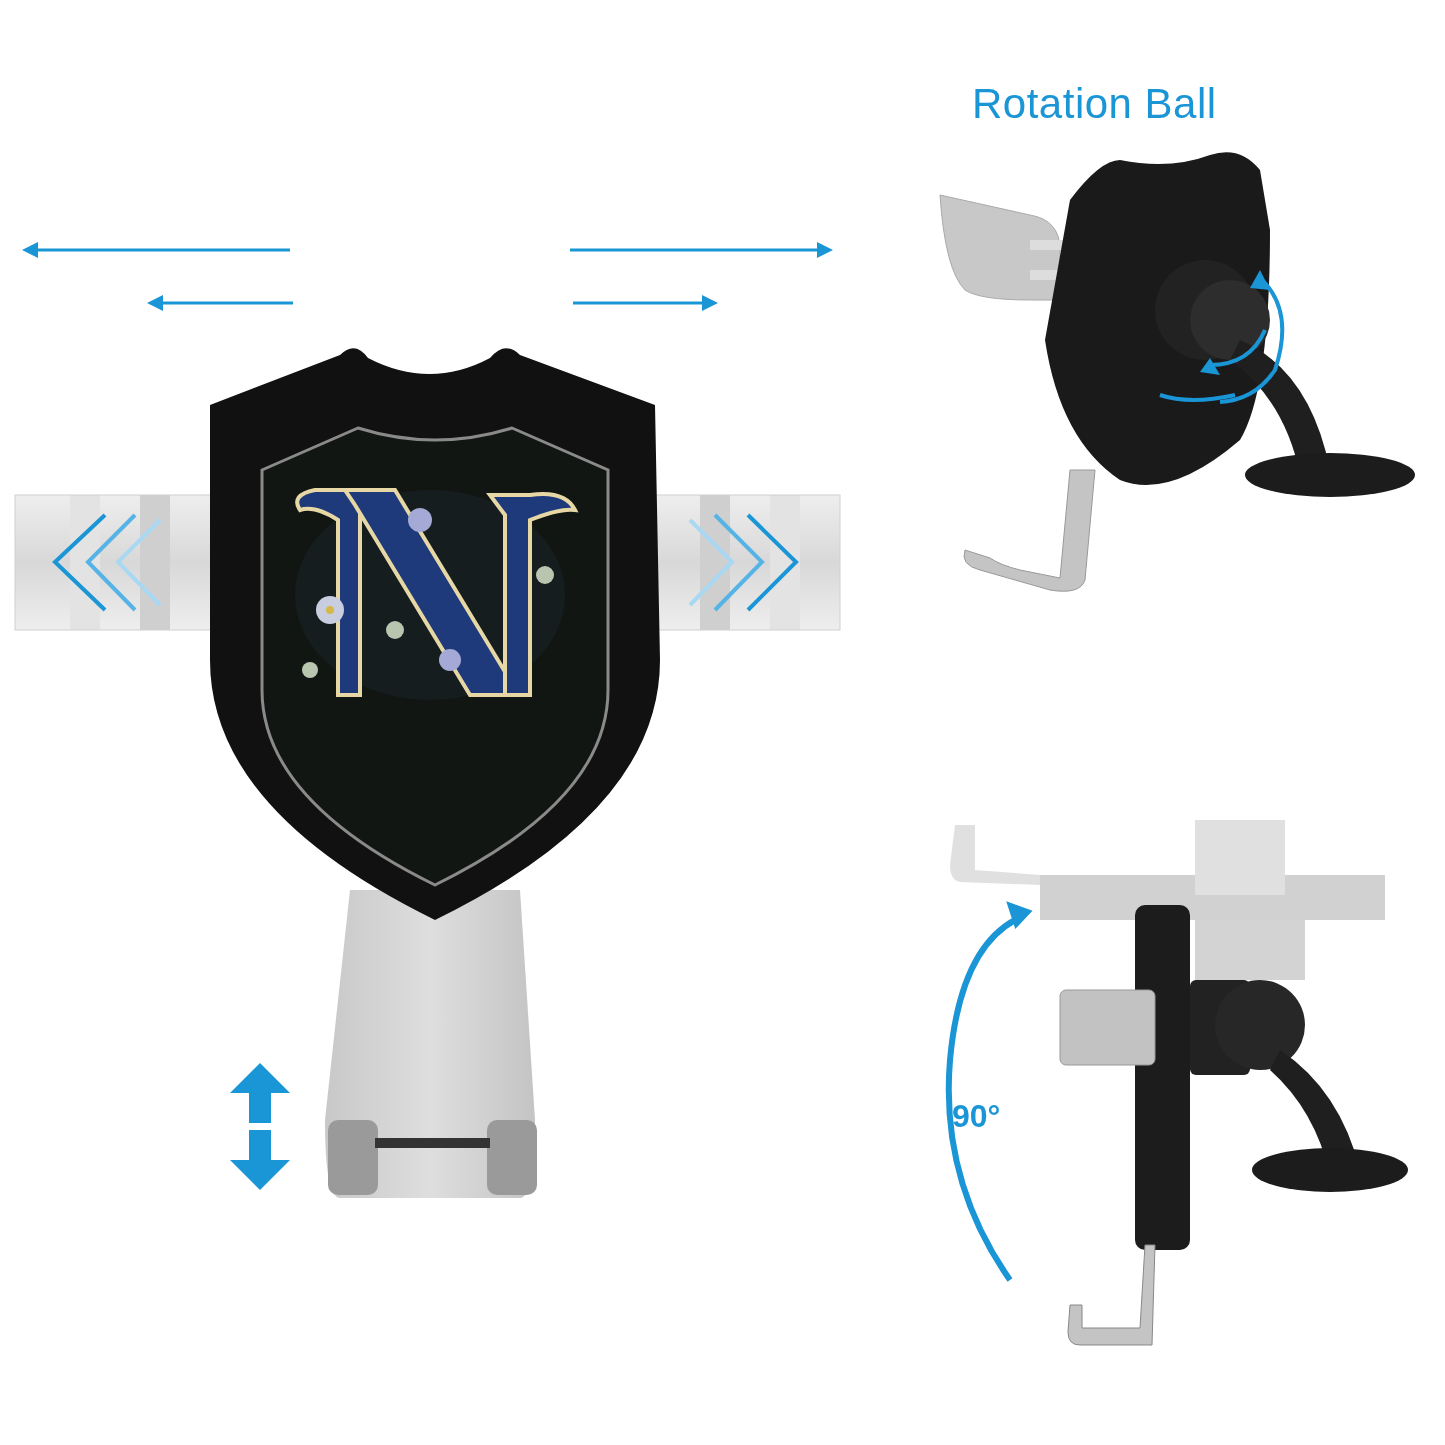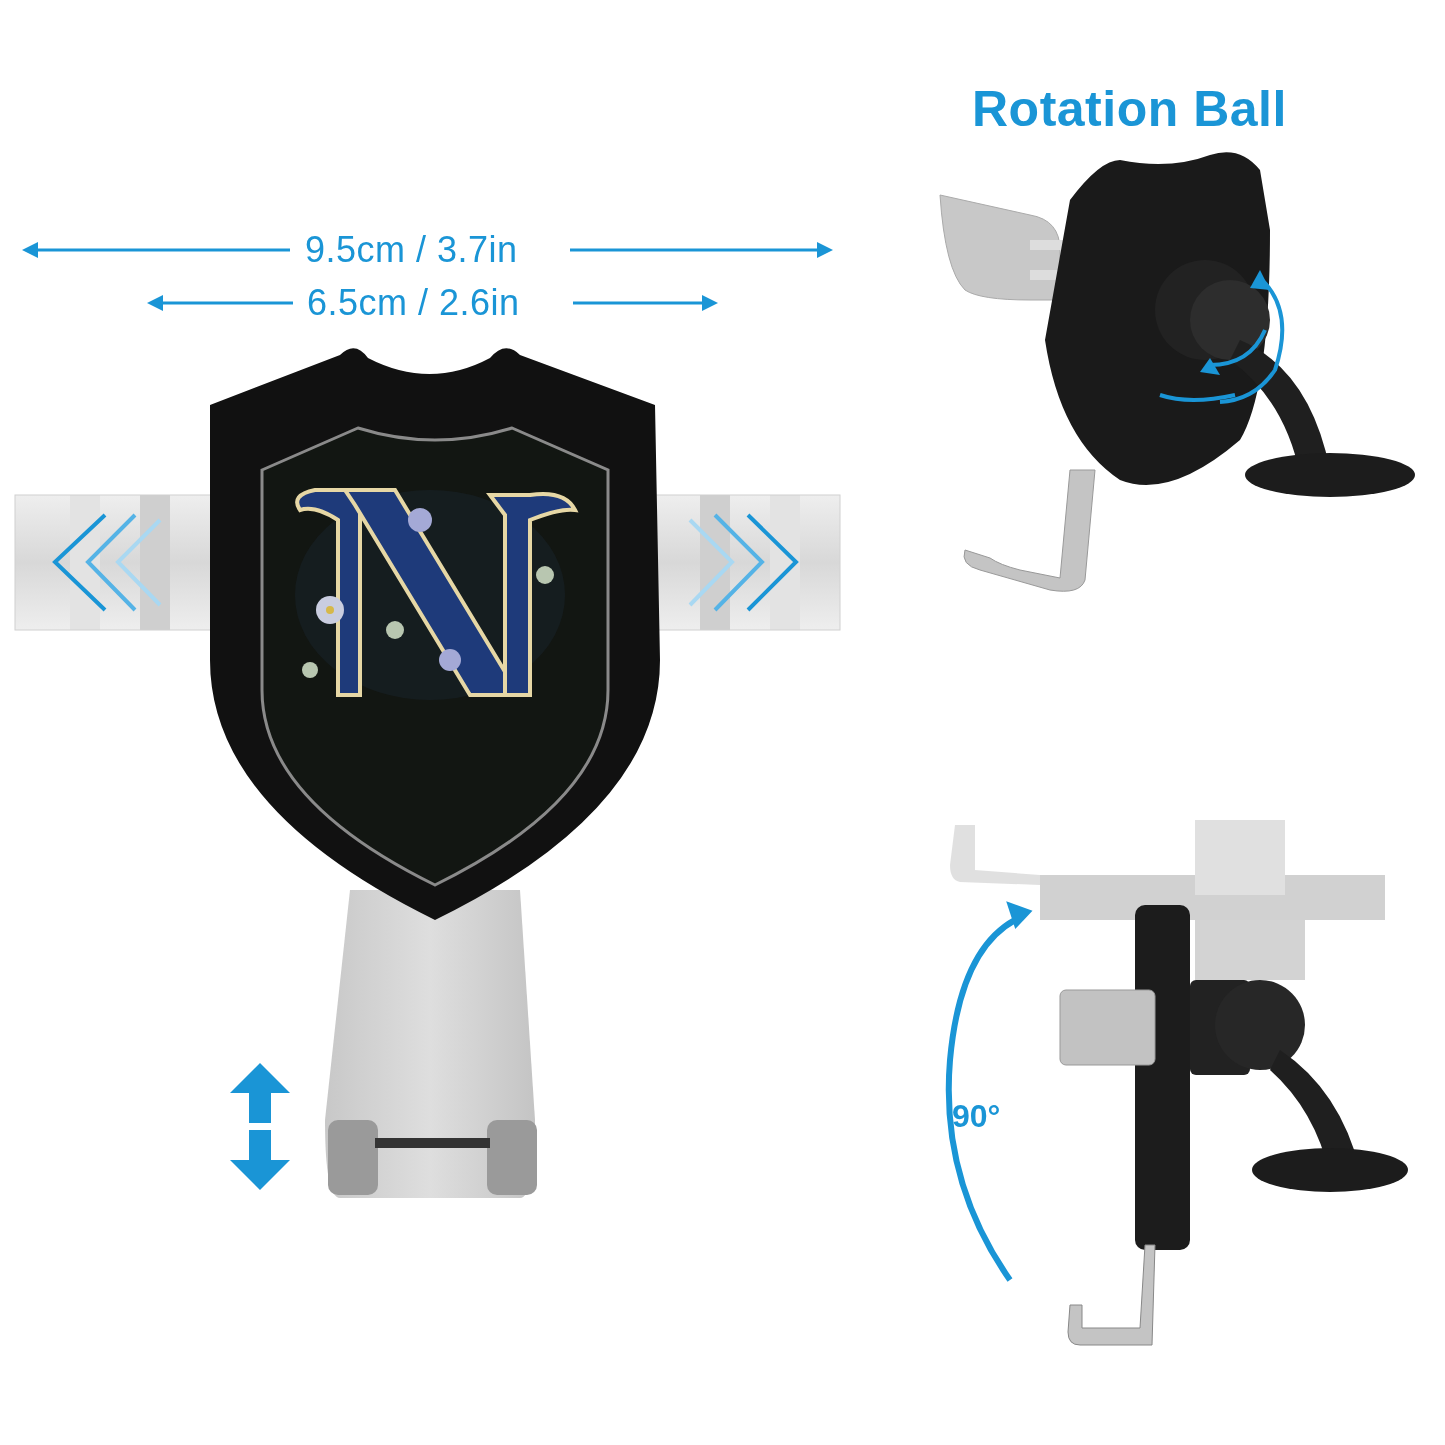--- a/index.html
+++ b/index.html
@@ -1,43 +1,41 @@
 <!DOCTYPE html>
 <html><head>
 <meta charset="utf-8">
 <style>
   html, body { margin: 0; padding: 0; background: #ffffff; }
   body { width: 1445px; height: 1445px; position: relative; overflow: hidden; font-family: "Liberation Sans", sans-serif; }
   .abs { position: absolute; }
   .dim-text { color: #1a95d6; font-size: 36px; font-weight: 400; letter-spacing: 0.5px; white-space: nowrap; }
-  .title { color: #1a95d6; font-size: 50px; font-weight: 700; white-space: nowrap; letter-spacing: 0.5px; }
+  .title { color: #1a95d6; font-size: 42px; font-weight: 400; white-space: nowrap; letter-spacing: 0.5px; }
   .deg { color: #1a95d6; font-size: 32px; font-weight: 700; white-space: nowrap; }
   svg { display: block; }
 </style>
 </head>
 <body>
 
 <div class="abs" style="left:20px; top:225px; width:815px; height:50px;">
   <svg class="abs" width="815" height="50" style="left:0;top:0;">
     <line x1="14" y1="25" x2="270" y2="25" stroke="#1a95d6" stroke-width="3"></line>
     <polygon points="2,25 18,17 18,33" fill="#1a95d6"></polygon>
     <line x1="550" y1="25" x2="800" y2="25" stroke="#1a95d6" stroke-width="3"></line>
     <polygon points="813,25 797,17 797,33" fill="#1a95d6"></polygon>
   </svg>
-  <div class="abs dim-text" style="left:285px; top:4px;">9.5cm / 3.7in</div>
 </div>
 
 <div class="abs" style="left:145px; top:278px; width:575px; height:50px;">
   <svg class="abs" width="575" height="50" style="left:0;top:0;">
     <line x1="14" y1="25" x2="148" y2="25" stroke="#1a95d6" stroke-width="3"></line>
     <polygon points="2,25 18,17 18,33" fill="#1a95d6"></polygon>
     <line x1="428" y1="25" x2="560" y2="25" stroke="#1a95d6" stroke-width="3"></line>
     <polygon points="573,25 557,17 557,33" fill="#1a95d6"></polygon>
   </svg>
-  <div class="abs dim-text" style="left:162px; top:4px;">6.5cm / 2.6in</div>
 </div>
 
 <div class="abs" style="left:0; top:330px; width:850px; height:900px;">
   <svg width="850" height="900">
     <defs>
       <linearGradient id="clipG" x1="0" y1="0" x2="0" y2="1">
         <stop offset="0" stop-color="#eeeeee"></stop>
         <stop offset="0.5" stop-color="#d8d8d8"></stop>
         <stop offset="1" stop-color="#eeeeee"></stop>
       </linearGradient>

